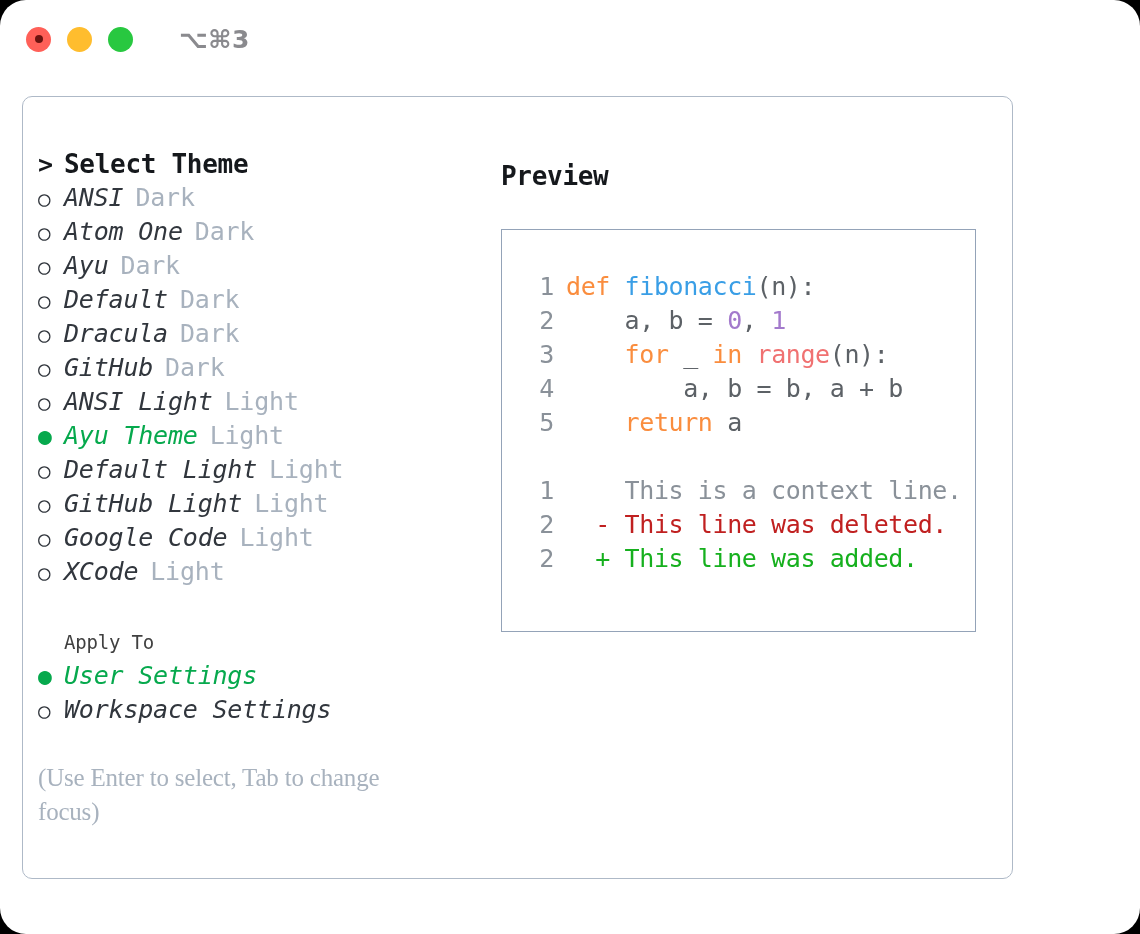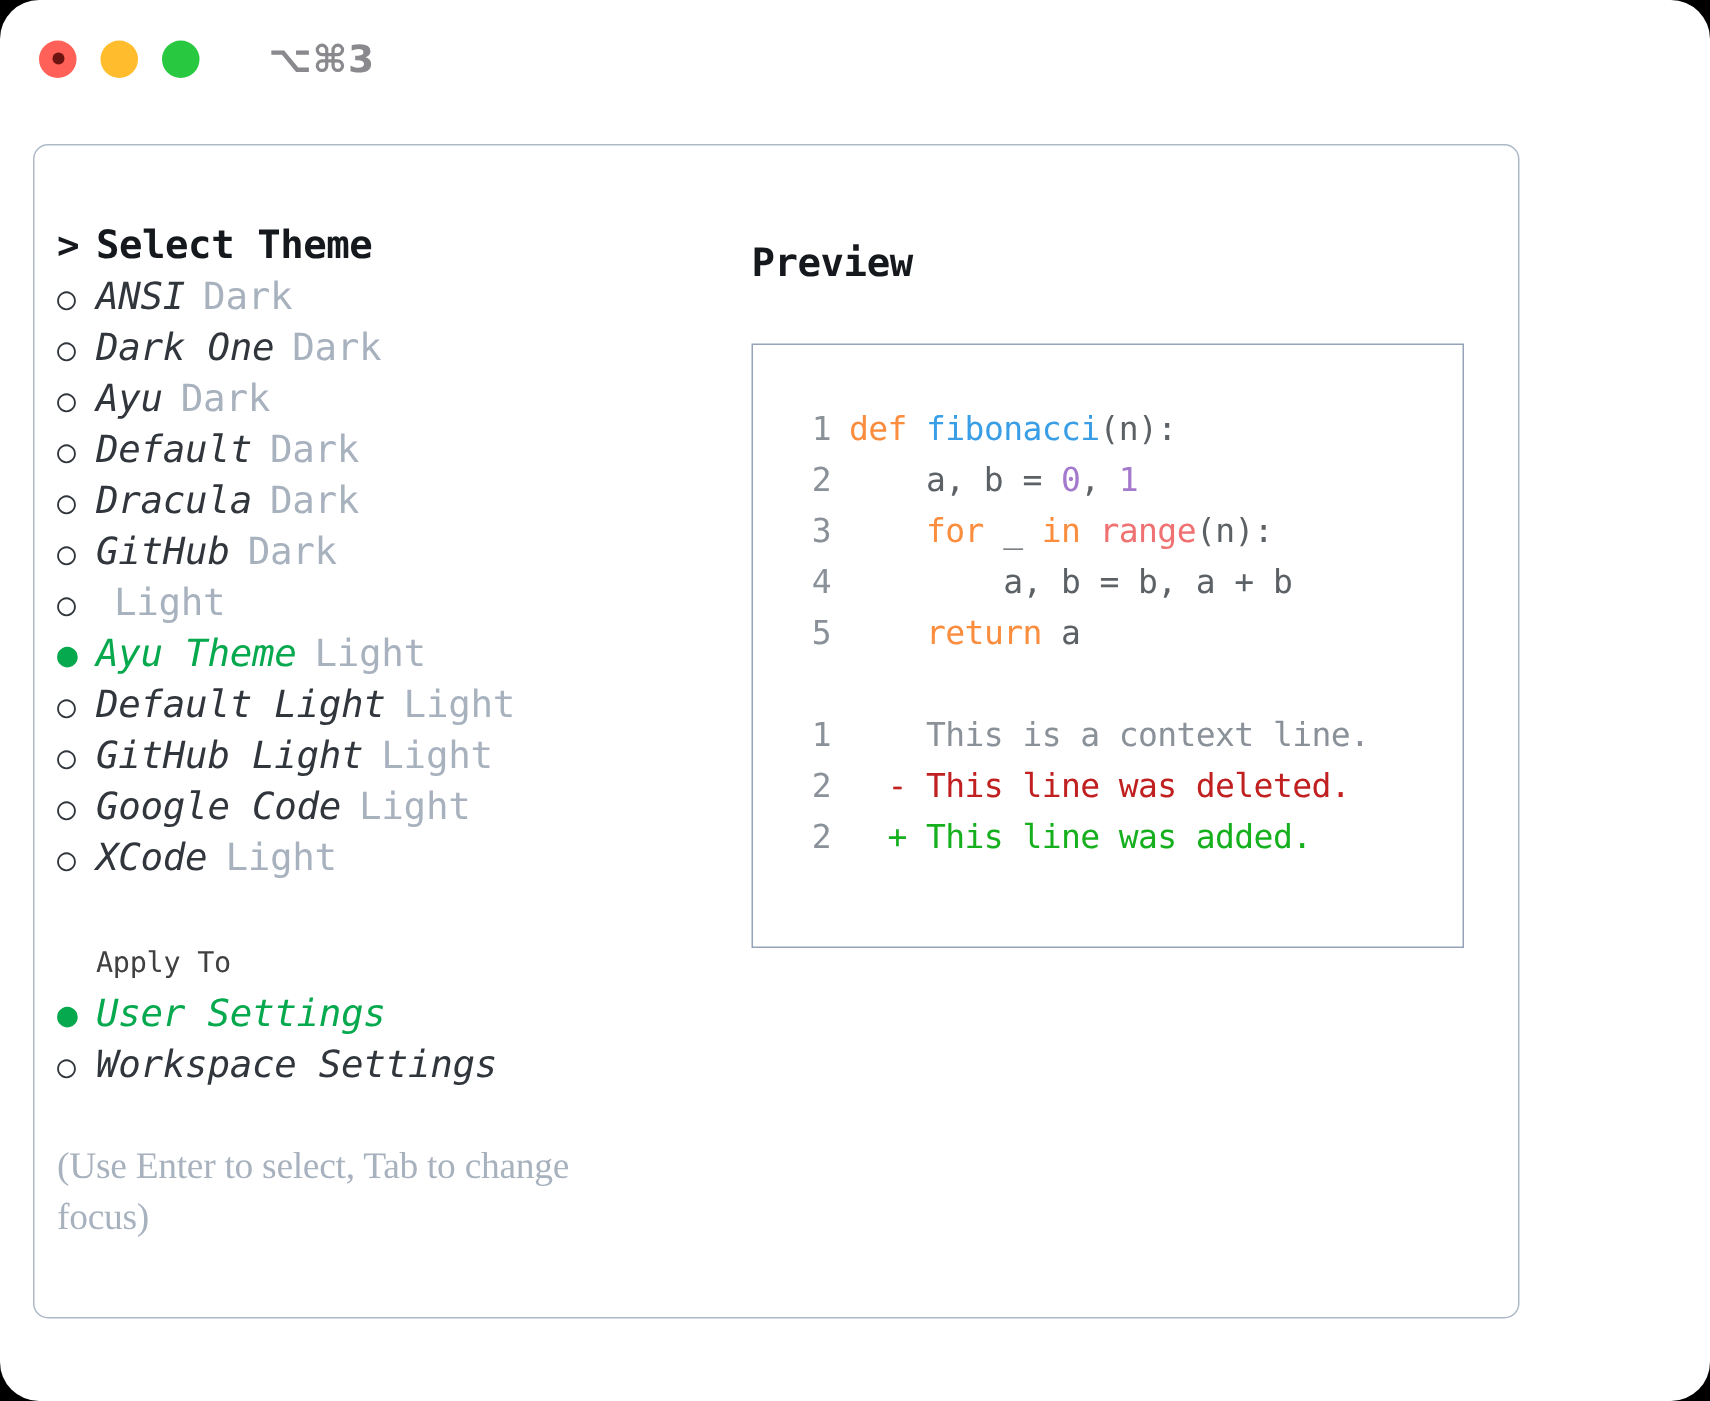--- a/index.html
+++ b/index.html
@@ -184,21 +184,21 @@
     margin-top: 36px;
     width: 475px;
     height: 403px;
     border: 1.6px solid #94A3B8;
     box-sizing: border-box;
     background: #ffffff;
     padding: 40px 0 0 16px;
   }
 
   .code-line {
-    font-size: 22px;
+    font-size: 25px;
     line-height: 34px;
     white-space: pre;
     letter-spacing: -0.4px;
   }
   .ln {
     display: inline-block;
     width: 36px;
     text-align: right;
     color: #8A9199;
     margin-right: 12px;
@@ -240,21 +240,21 @@
         </div>
 
         <div id="theme-list">
             <div class="row">
               <span class="bullet">○</span>
               <span class="item-label">ANSI</span>
               <span class="item-tag">Dark</span>
             </div>
             <div class="row">
               <span class="bullet">○</span>
-              <span class="item-label">Dark One</span>
+              <span class="item-label">Atom One</span>
               <span class="item-tag">Dark</span>
             </div>
             <div class="row">
               <span class="bullet">○</span>
               <span class="item-label">Ayu</span>
               <span class="item-tag">Dark</span>
             </div>
             <div class="row">
               <span class="bullet">○</span>
               <span class="item-label">Default</span>
@@ -265,20 +265,21 @@
               <span class="item-label">Dracula</span>
               <span class="item-tag">Dark</span>
             </div>
             <div class="row">
               <span class="bullet">○</span>
               <span class="item-label">GitHub</span>
               <span class="item-tag">Dark</span>
             </div>
             <div class="row">
               <span class="bullet">○</span>
+              <span class="item-label">ANSI Light</span>
               <span class="item-tag">Light</span>
             </div>
             <div class="row">
               <span class="bullet sel">●</span>
               <span class="item-label selected">Ayu Theme</span>
               <span class="item-tag">Light</span>
             </div>
             <div class="row">
               <span class="bullet">○</span>
               <span class="item-label">Default Light</span>

